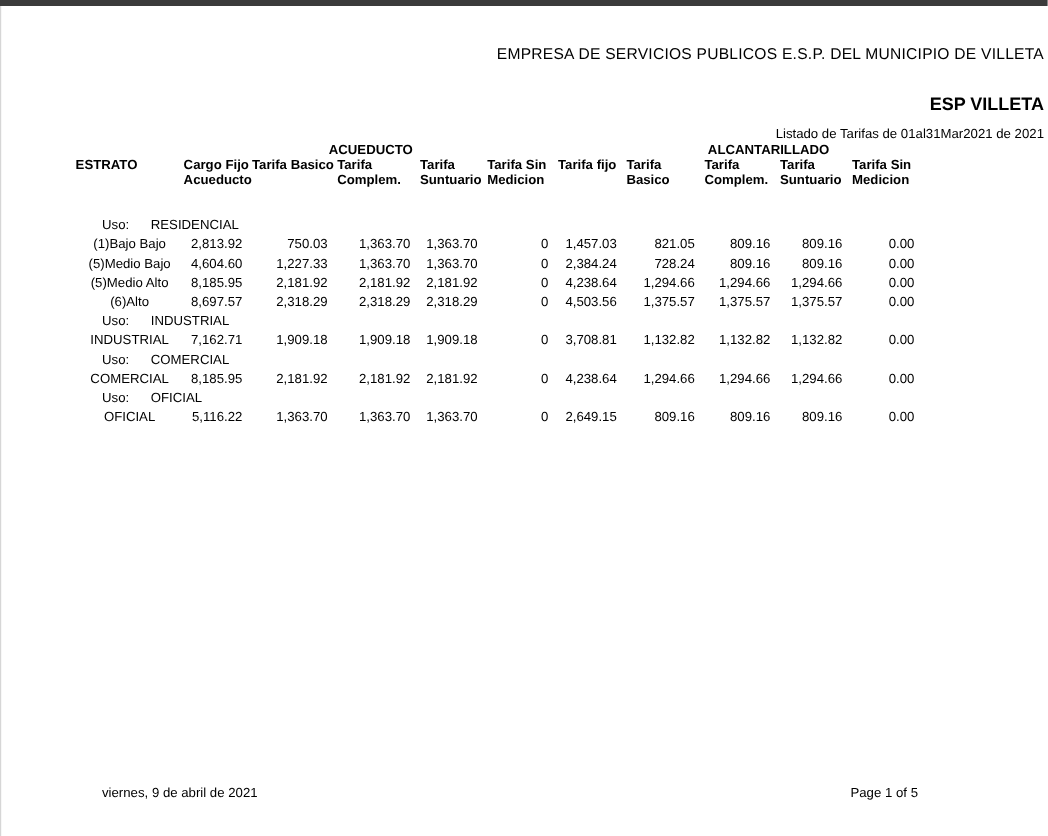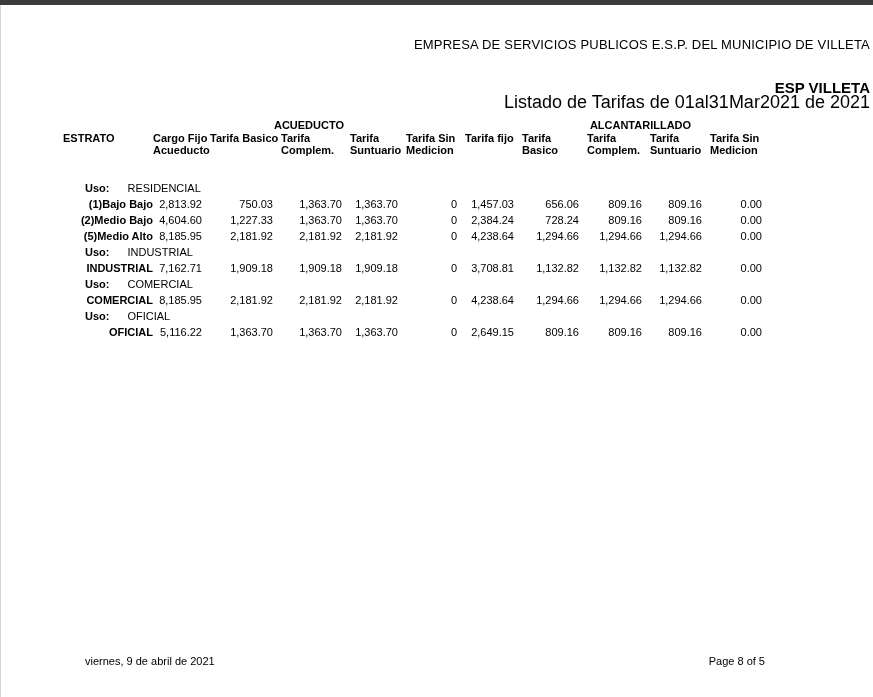--- a/index.html
+++ b/index.html
@@ -20,40 +20,40 @@
     position:absolute; top:5px; left:0;
     width:1px; height:692px;
     background:#d6d6d6;
   }
   .center-band {
     position:absolute; left:90px; width:780px;
     text-align:right;
   }
   .company-title { top:37px; font-size:13px; letter-spacing:0.2px; }
   .report-title  { top:79px; font-size:15px; font-weight:bold; }
-  .report-subtitle { top:92px; font-size:18px; }
+  .report-subtitle { top:106px; font-size:11px; }
   table.tariff {
     position:absolute; left:63px; top:119px;
     border-collapse:collapse; table-layout:fixed;
     font-size:11px;
   }
   table.tariff th, table.tariff td {
     padding:0; margin:0; vertical-align:top;
     font-size:11px; line-height:13px;
   }
   .group-row th { font-weight:bold; text-align:center; height:13px; }
   .group-alcantarillado { text-indent:46px; }
   .colhead-row th { font-weight:bold; text-align:left; height:27px; }
   .colhead-row th .l1, .colhead-row th .l2 { display:block; line-height:12px; }
   .spacer-row td { height:23px; }
   tr.uso-row td { height:16px; }
-  tr.uso-row .uso-label { font-weight:bold; padding-left:22px; display:inline-block; }
+  tr.uso-row .uso-label { font-weight:normal; padding-left:22px; display:inline-block; }
   tr.uso-row .uso-value { padding-left:18px; display:inline-block; }
   tr.data-row td { height:16px; }
-  tr.data-row td.estrato { text-align:right;font-weight:bold; }
+  tr.data-row td.estrato { text-align:center; }
   tr.data-row td.num { text-align:right; padding-right:8px; }
   .footer-date {
     position:absolute; left:85px; top:655px; font-size:11px;text-align:right;
   }
   .footer-page {
     position:absolute; left:600px; top:655px; width:165px;
     text-align:right; font-size:11px;
   }
 </style>
 </head>
@@ -141,27 +141,27 @@
         <td colspan="11"><span class="uso-label">Uso:</span><span class="uso-value">RESIDENCIAL</span></td>
       </tr>
       <tr class="data-row">
         <td class="estrato">(1)Bajo Bajo</td>
         <td class="num">2,813.92</td>
         <td class="num">750.03</td>
         <td class="num">1,363.70</td>
         <td class="num">1,363.70</td>
         <td class="num">0</td>
         <td class="num">1,457.03</td>
-        <td class="num">656.06</td>
-        <td class="num">809.16</td>
-        <td class="num">809.16</td>
-        <td class="num">0.00</td>
-      </tr>
-      <tr class="data-row">
-        <td class="estrato">(2)Medio Bajo</td>
+        <td class="num">821.05</td>
+        <td class="num">809.16</td>
+        <td class="num">809.16</td>
+        <td class="num">0.00</td>
+      </tr>
+      <tr class="data-row">
+        <td class="estrato">(5)Medio Bajo</td>
         <td class="num">4,604.60</td>
         <td class="num">1,227.33</td>
         <td class="num">1,363.70</td>
         <td class="num">1,363.70</td>
         <td class="num">0</td>
         <td class="num">2,384.24</td>
         <td class="num">728.24</td>
         <td class="num">809.16</td>
         <td class="num">809.16</td>
         <td class="num">0.00</td>
@@ -170,20 +170,33 @@
         <td class="estrato">(5)Medio Alto</td>
         <td class="num">8,185.95</td>
         <td class="num">2,181.92</td>
         <td class="num">2,181.92</td>
         <td class="num">2,181.92</td>
         <td class="num">0</td>
         <td class="num">4,238.64</td>
         <td class="num">1,294.66</td>
         <td class="num">1,294.66</td>
         <td class="num">1,294.66</td>
+        <td class="num">0.00</td>
+      </tr>
+      <tr class="data-row">
+        <td class="estrato">(6)Alto</td>
+        <td class="num">8,697.57</td>
+        <td class="num">2,318.29</td>
+        <td class="num">2,318.29</td>
+        <td class="num">2,318.29</td>
+        <td class="num">0</td>
+        <td class="num">4,503.56</td>
+        <td class="num">1,375.57</td>
+        <td class="num">1,375.57</td>
+        <td class="num">1,375.57</td>
         <td class="num">0.00</td>
       </tr>
       <tr class="uso-row">
         <td colspan="11"><span class="uso-label">Uso:</span><span class="uso-value">INDUSTRIAL</span></td>
       </tr>
       <tr class="data-row">
         <td class="estrato">INDUSTRIAL</td>
         <td class="num">7,162.71</td>
         <td class="num">1,909.18</td>
         <td class="num">1,909.18</td>
@@ -224,13 +237,13 @@
         <td class="num">2,649.15</td>
         <td class="num">809.16</td>
         <td class="num">809.16</td>
         <td class="num">809.16</td>
         <td class="num">0.00</td>
       </tr>
     </tbody>
 </table>
 
 <div class="footer-date">viernes, 9 de abril de 2021</div>
-<div class="footer-page">Page 8 of 5</div>
+<div class="footer-page">Page 1 of 5</div>
 
 </body></html>

